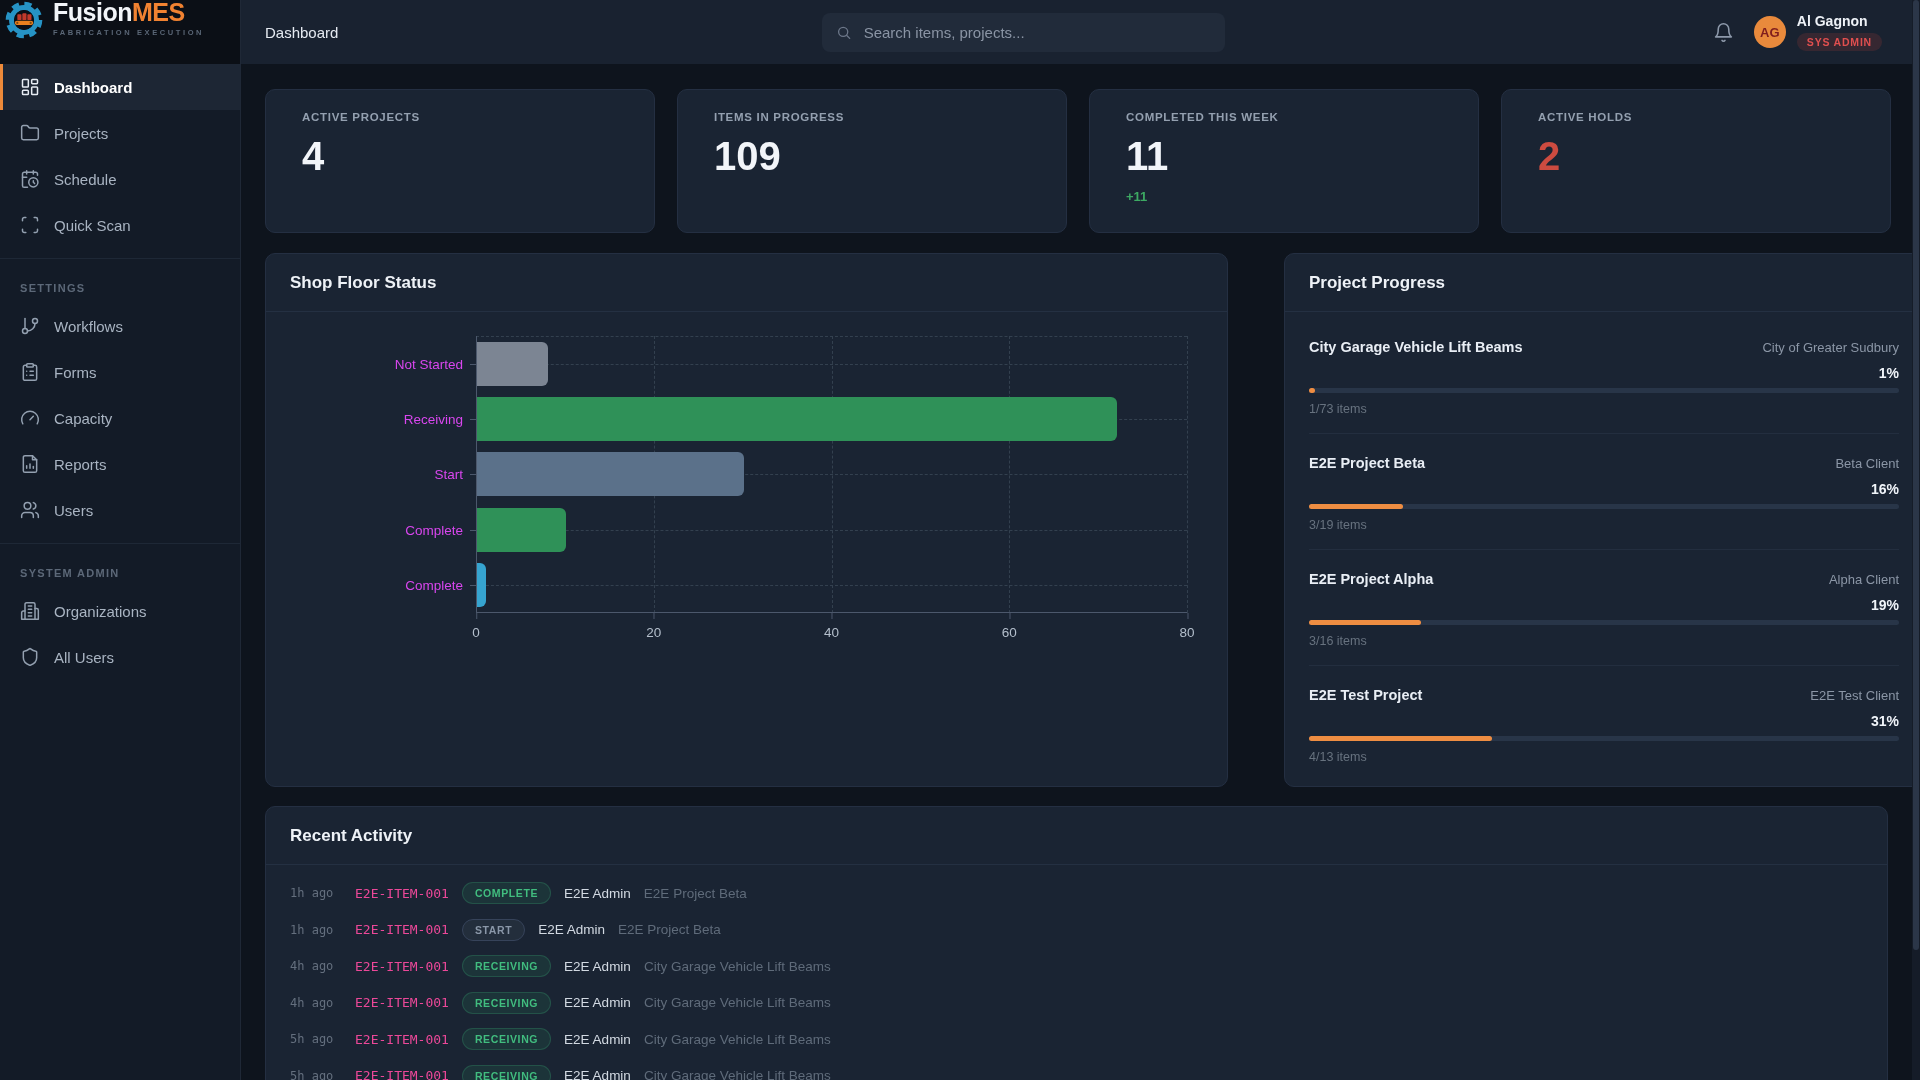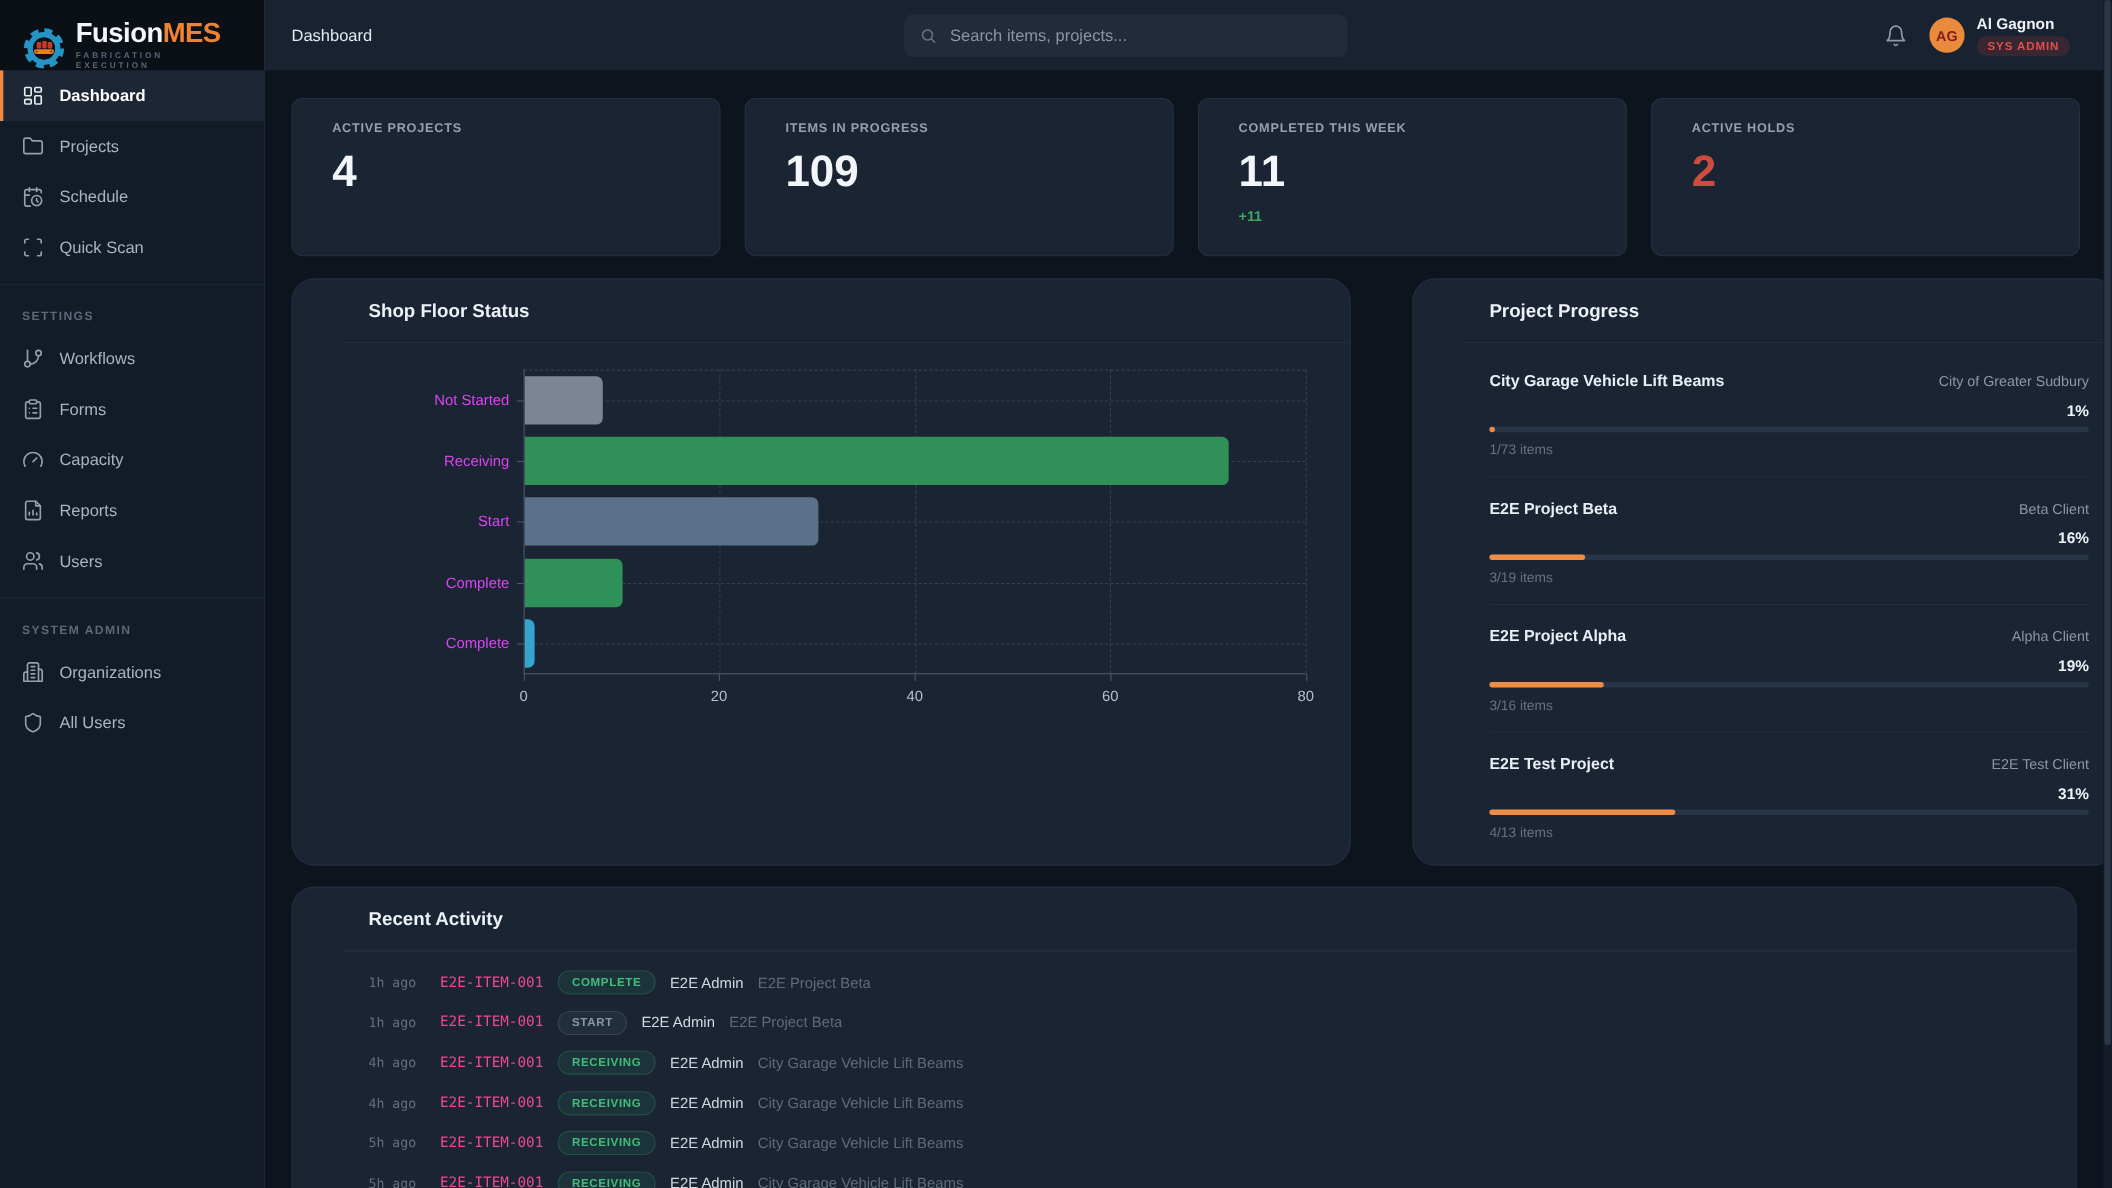--- a/index.html
+++ b/index.html
@@ -1,21 +1,21 @@
 <!DOCTYPE html>
 <html><head>
 <meta charset="utf-8">
 <style>
   html,body{margin:0;padding:0;background:#0e141d;}
   .stage{position:relative;width:1920px;height:1080px;overflow:hidden;background:#0e141d;
          font-family:"Liberation Sans",sans-serif;color:#e8edf4;}
 
   
   .sidebar{position:absolute;left:0;top:0;width:241px;height:100%;background:#131b27;border-right:1px solid #1f2836;box-sizing:border-box;}
-  .logo{height:64px;background:#0b0f16;display:flex;align-items:flex-end;padding:0 20px;gap:9px;box-sizing:border-box;}
+  .logo{height:64px;background:#0b0f16;display:flex;align-items:flex-start;padding:0 4px;gap:9px;box-sizing:border-box;}
   .brand-line{line-height:1;}
   .brand-primary{color:#f2f5f9;font-weight:700;font-size:25px;letter-spacing:-0.5px;}
   .brand-accent{color:#f08231;font-weight:700;font-size:25px;letter-spacing:-0.5px;}
   .tagline{color:#5a6676;font-size:7.5px;letter-spacing:2.6px;margin-top:3px;font-weight:700;}
   .nav-item{height:46px;display:flex;align-items:center;gap:14px;padding:0 17px;color:#a9b4c2;font-size:15px;cursor:pointer;border-left:3px solid transparent;box-sizing:border-box;}
   .nav-item.active{background:#1d2634;border-left-color:#ee8a3a;color:#ffffff;font-weight:600;}
   .nav-icon{width:20px;height:20px;color:#93a0b0;flex:0 0 20px;display:flex;align-items:center;}
   .nav-item.active .nav-icon{color:#e7ecf3;}
   .nav-icon svg{width:20px;height:20px;stroke:currentColor;fill:none;stroke-width:1.8;stroke-linecap:round;stroke-linejoin:round;}
   .nav-divider{height:1px;background:#1e2836;margin:10px 0;}
@@ -38,21 +38,21 @@
 
   
   .stats{position:absolute;left:265px;top:89px;display:flex;gap:22px;}
   .stat-card{width:390px;height:144px;background:#1a2433;border:1px solid #242f42;border-radius:10px;padding:21px 36px;box-sizing:border-box;}
   .stat-label{font-size:11.5px;color:#94a0b0;font-weight:600;letter-spacing:0.7px;}
   .stat-value{margin-top:13px;font-size:40px;font-weight:700;color:#f2f5f9;line-height:1;}
   .stat-value.red{color:#cd4b40;}
   .stat-delta{margin-top:13px;font-size:13px;color:#3da963;font-weight:600;min-height:14px;}
 
   
-  .panel{position:absolute;background:#1a2433;border:1px solid #242f42;border-radius:21px;box-sizing:border-box;padding-left:45px;}
+  .panel{position:absolute;background:#1a2433;border:1px solid #242f42;border-radius:10px;box-sizing:border-box;}
   .panel-title{font-size:17px;font-weight:700;color:#eef2f7;padding:19px 24px 18px;}
   .panel-divider{height:1px;background:#243042;}
   #sfs{left:265px;top:253px;width:963px;height:534px;}
   #pp{left:1284px;top:253px;width:640px;height:534px;}
   #ra{left:265px;top:806px;width:1623px;height:330px;}
 
   
   .plot{position:absolute;left:210px;top:82px;width:711px;height:277px;}
   .topline{position:absolute;left:0;right:0;top:0;border-top:1px dashed #33404f;}
   .vline{position:absolute;top:0;bottom:0;border-left:1px dashed #33404f;}

